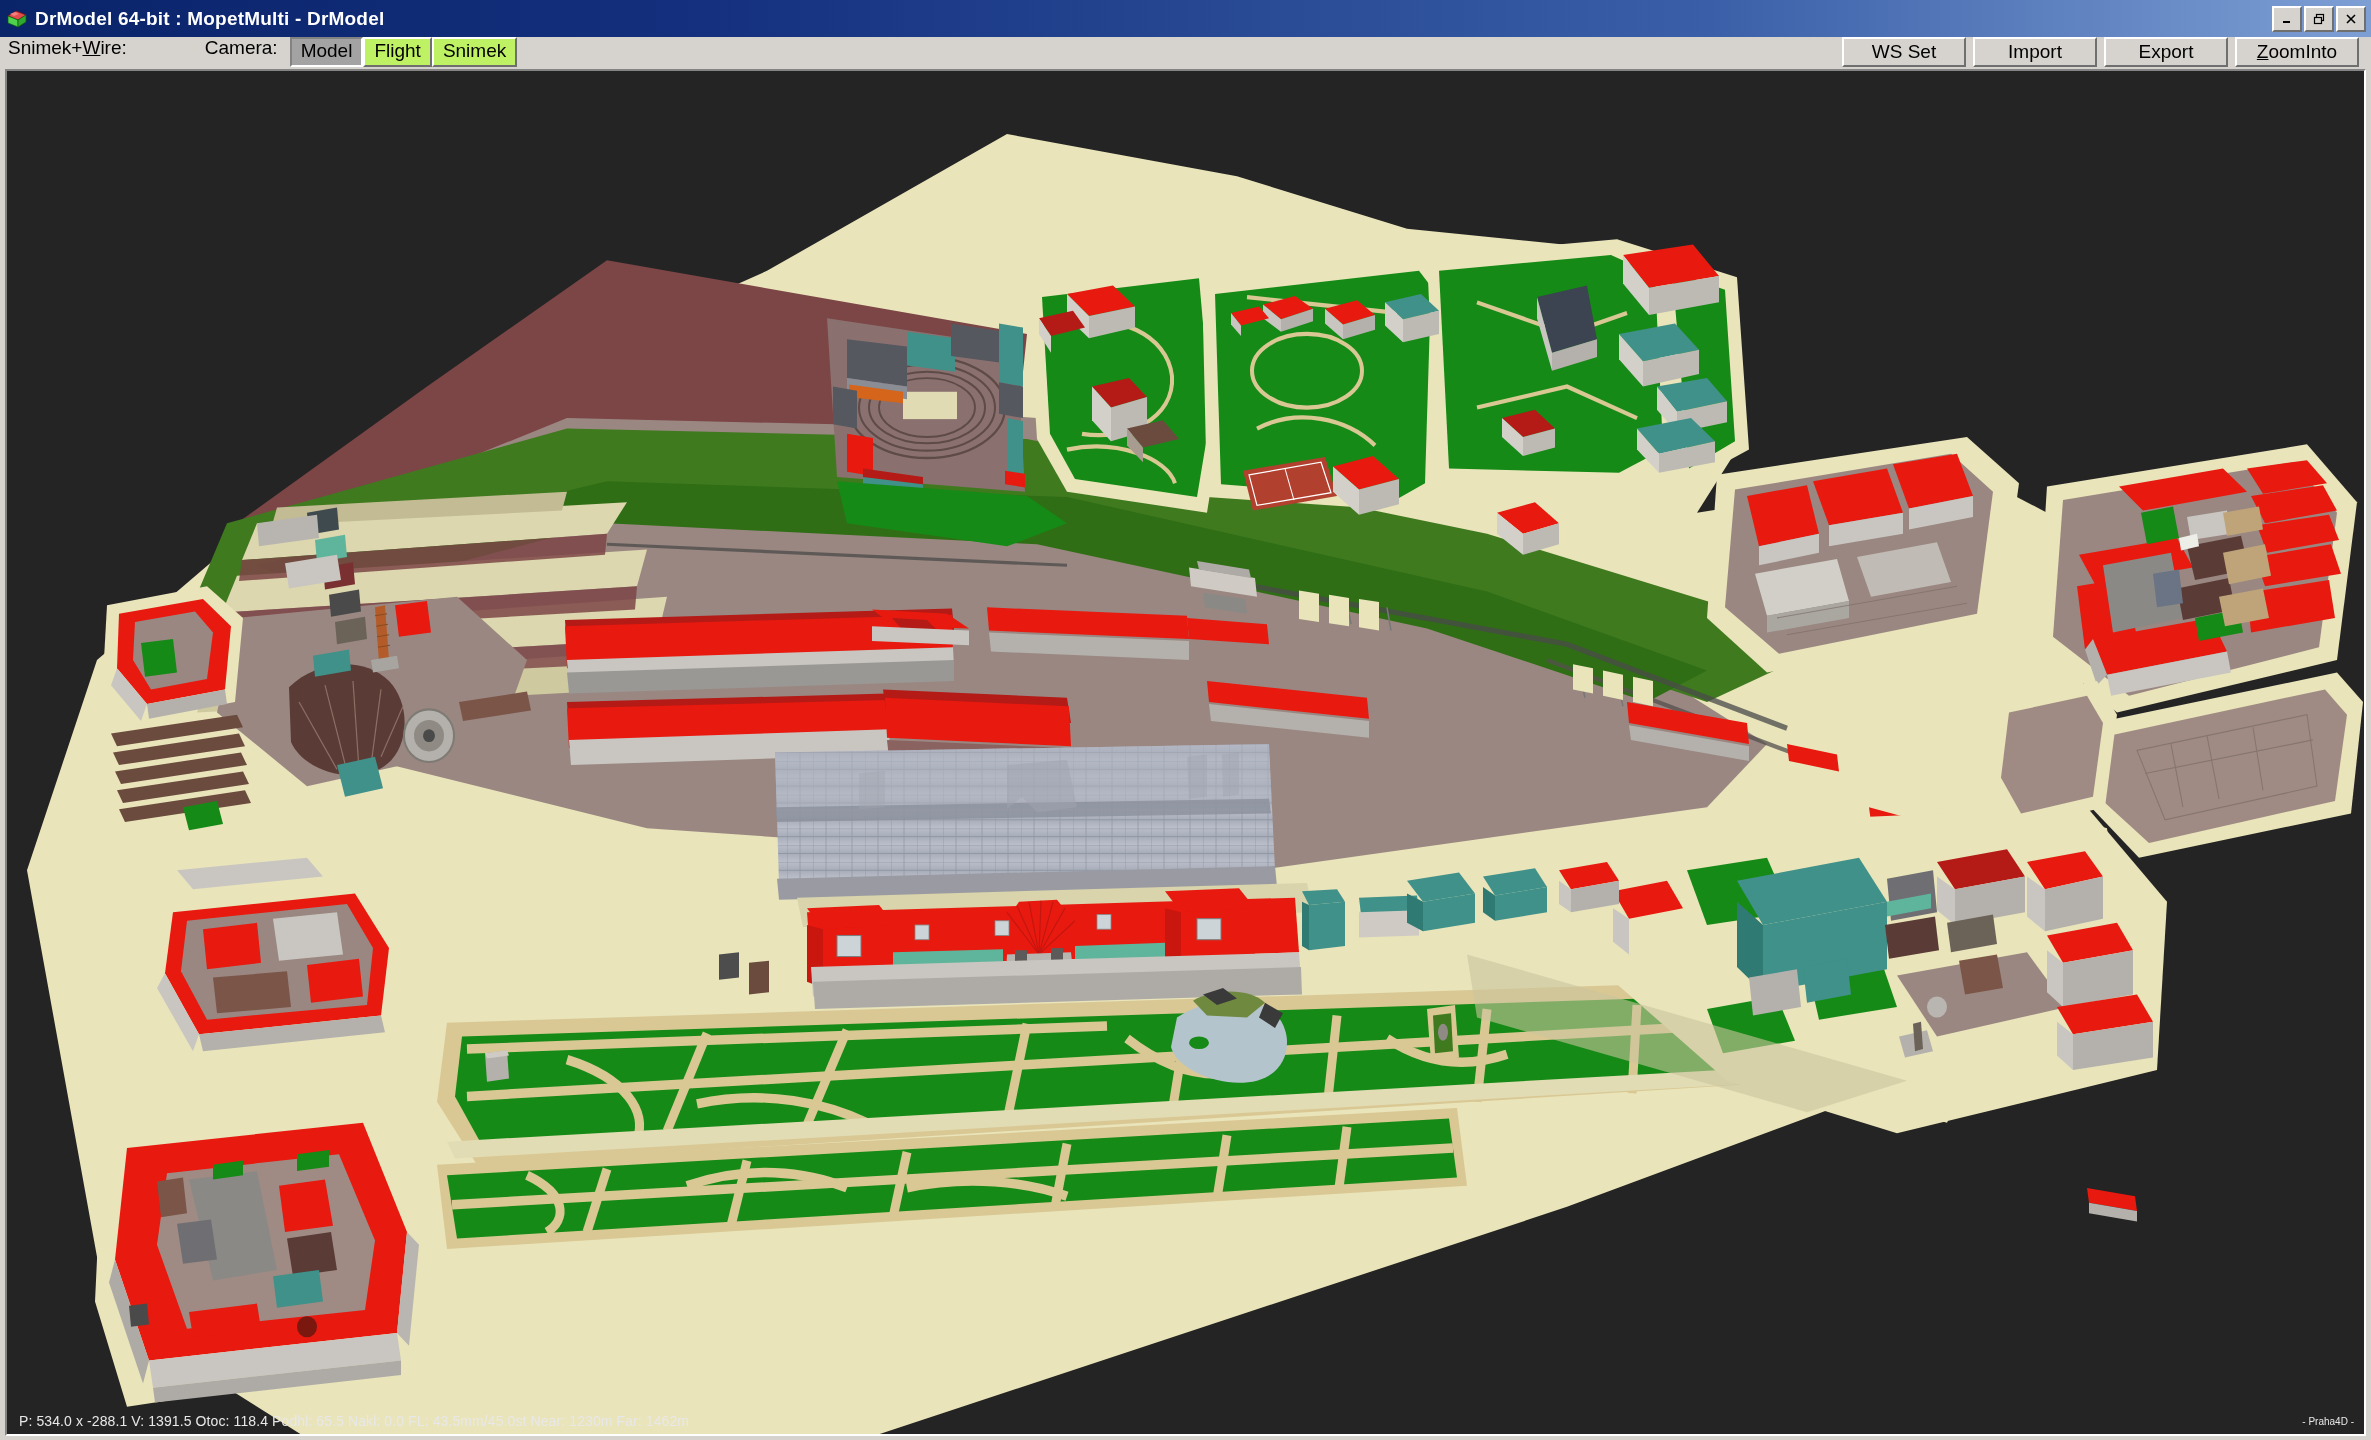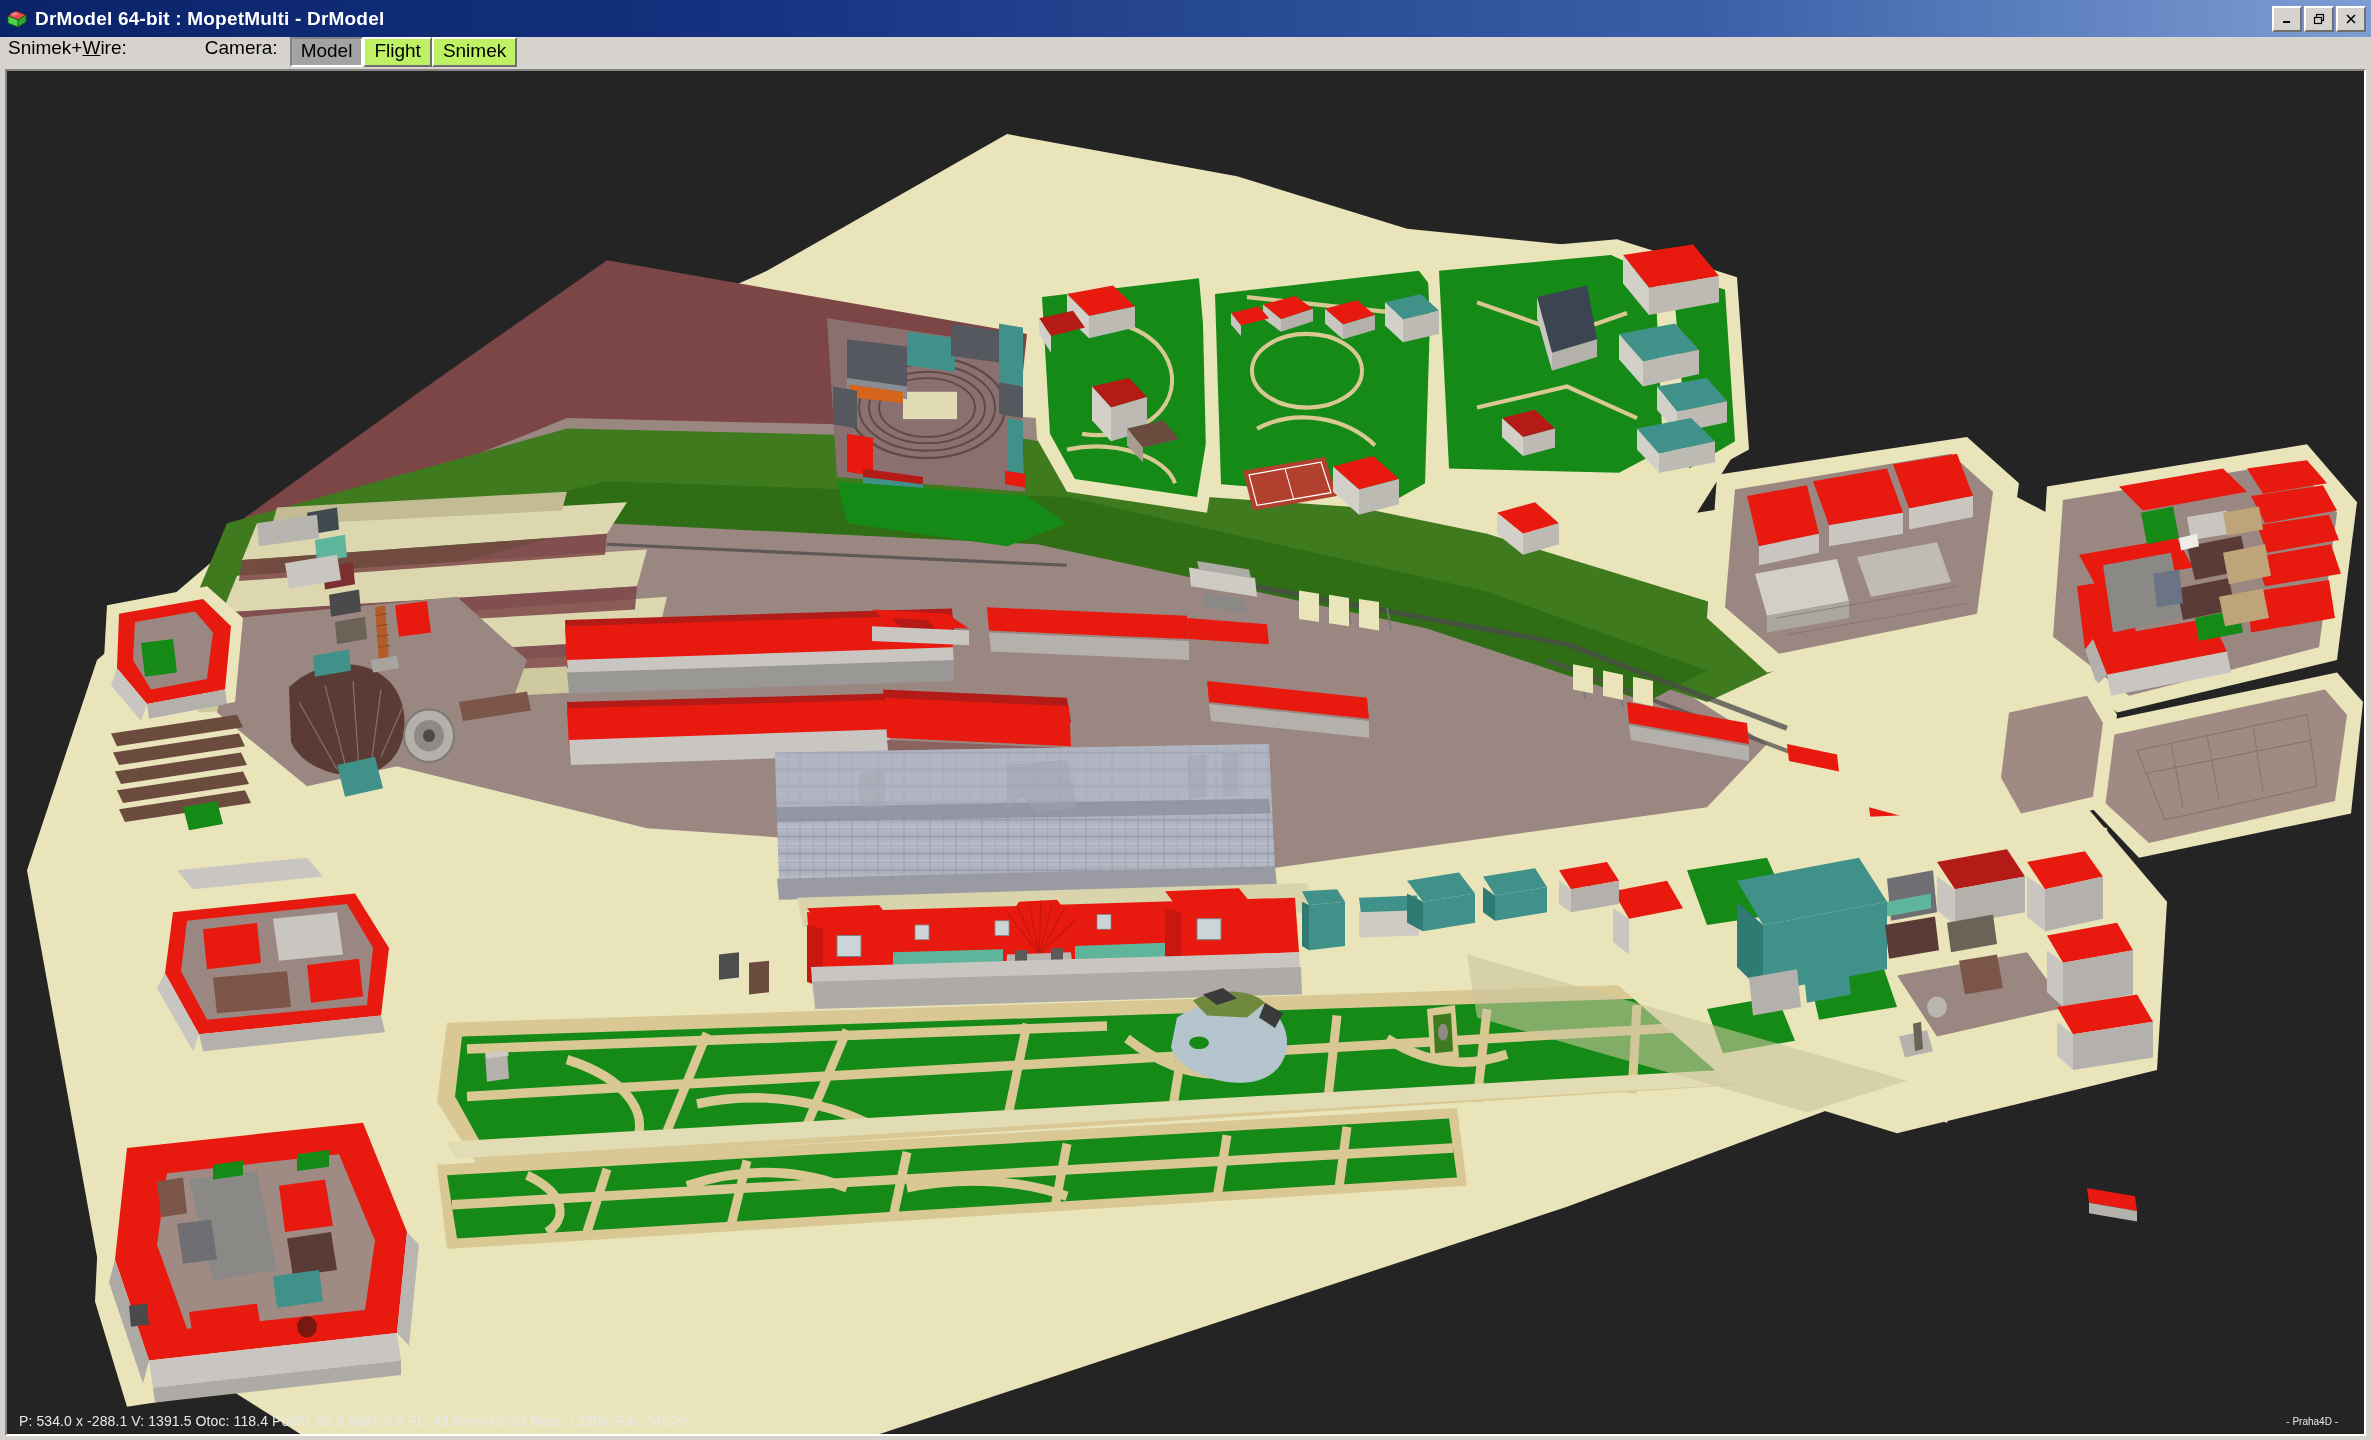--- a/index.html
+++ b/index.html
@@ -153,21 +153,21 @@
     position: absolute;
     inset: 0;
     background: #242424;
     overflow: hidden;
   }
   .viewport svg { display: block; width: 100%; height: 100%; }
 
   
   .statusbar {
     position: absolute;
-    left: 0; right: 16px; bottom: 0;
+    left: 0; right: 0; bottom: 0;
     height: 26px;
     display: flex;
     align-items: center;
     padding: 0 10px 0 12px;
     pointer-events: none;
   }
   .status-text {
     color: #e8e8e8;
     font-size: 14px;
     white-space: nowrap;
@@ -223,20 +223,26 @@
     <div class="tb-label">Snimek+<u>W</u>ire:</div>
     <div class="tb-gap-a"></div>
     <div class="tb-label">Camera:</div>
     <div class="tb-gap-b"></div>
     <div class="camgroup">
       <div class="cambtn sel">Model</div>
       <div class="cambtn">Flight</div>
       <div class="cambtn">Snimek</div>
     </div>
     <div class="tb-spacer"></div>
+    <div class="tb-right">
+      <div class="tbbtn">WS Set</div>
+      <div class="tbbtn">Import</div>
+      <div class="tbbtn">Export</div>
+      <div class="tbbtn"><u>Z</u>oomInto</div>
+    </div>
   </div>
 
   <div class="viewport-wrap">
     <div class="viewport">
       <svg viewBox="0 0 2357 1296" preserveAspectRatio="none">
         <defs>
           <linearGradient id="gGlass" x1="0" y1="0" x2="0" y2="1">
             <stop offset="0" stop-color="#b9bdc9"></stop>
             <stop offset="0.5" stop-color="#a8adba"></stop>
             <stop offset="1" stop-color="#babfca"></stop>

